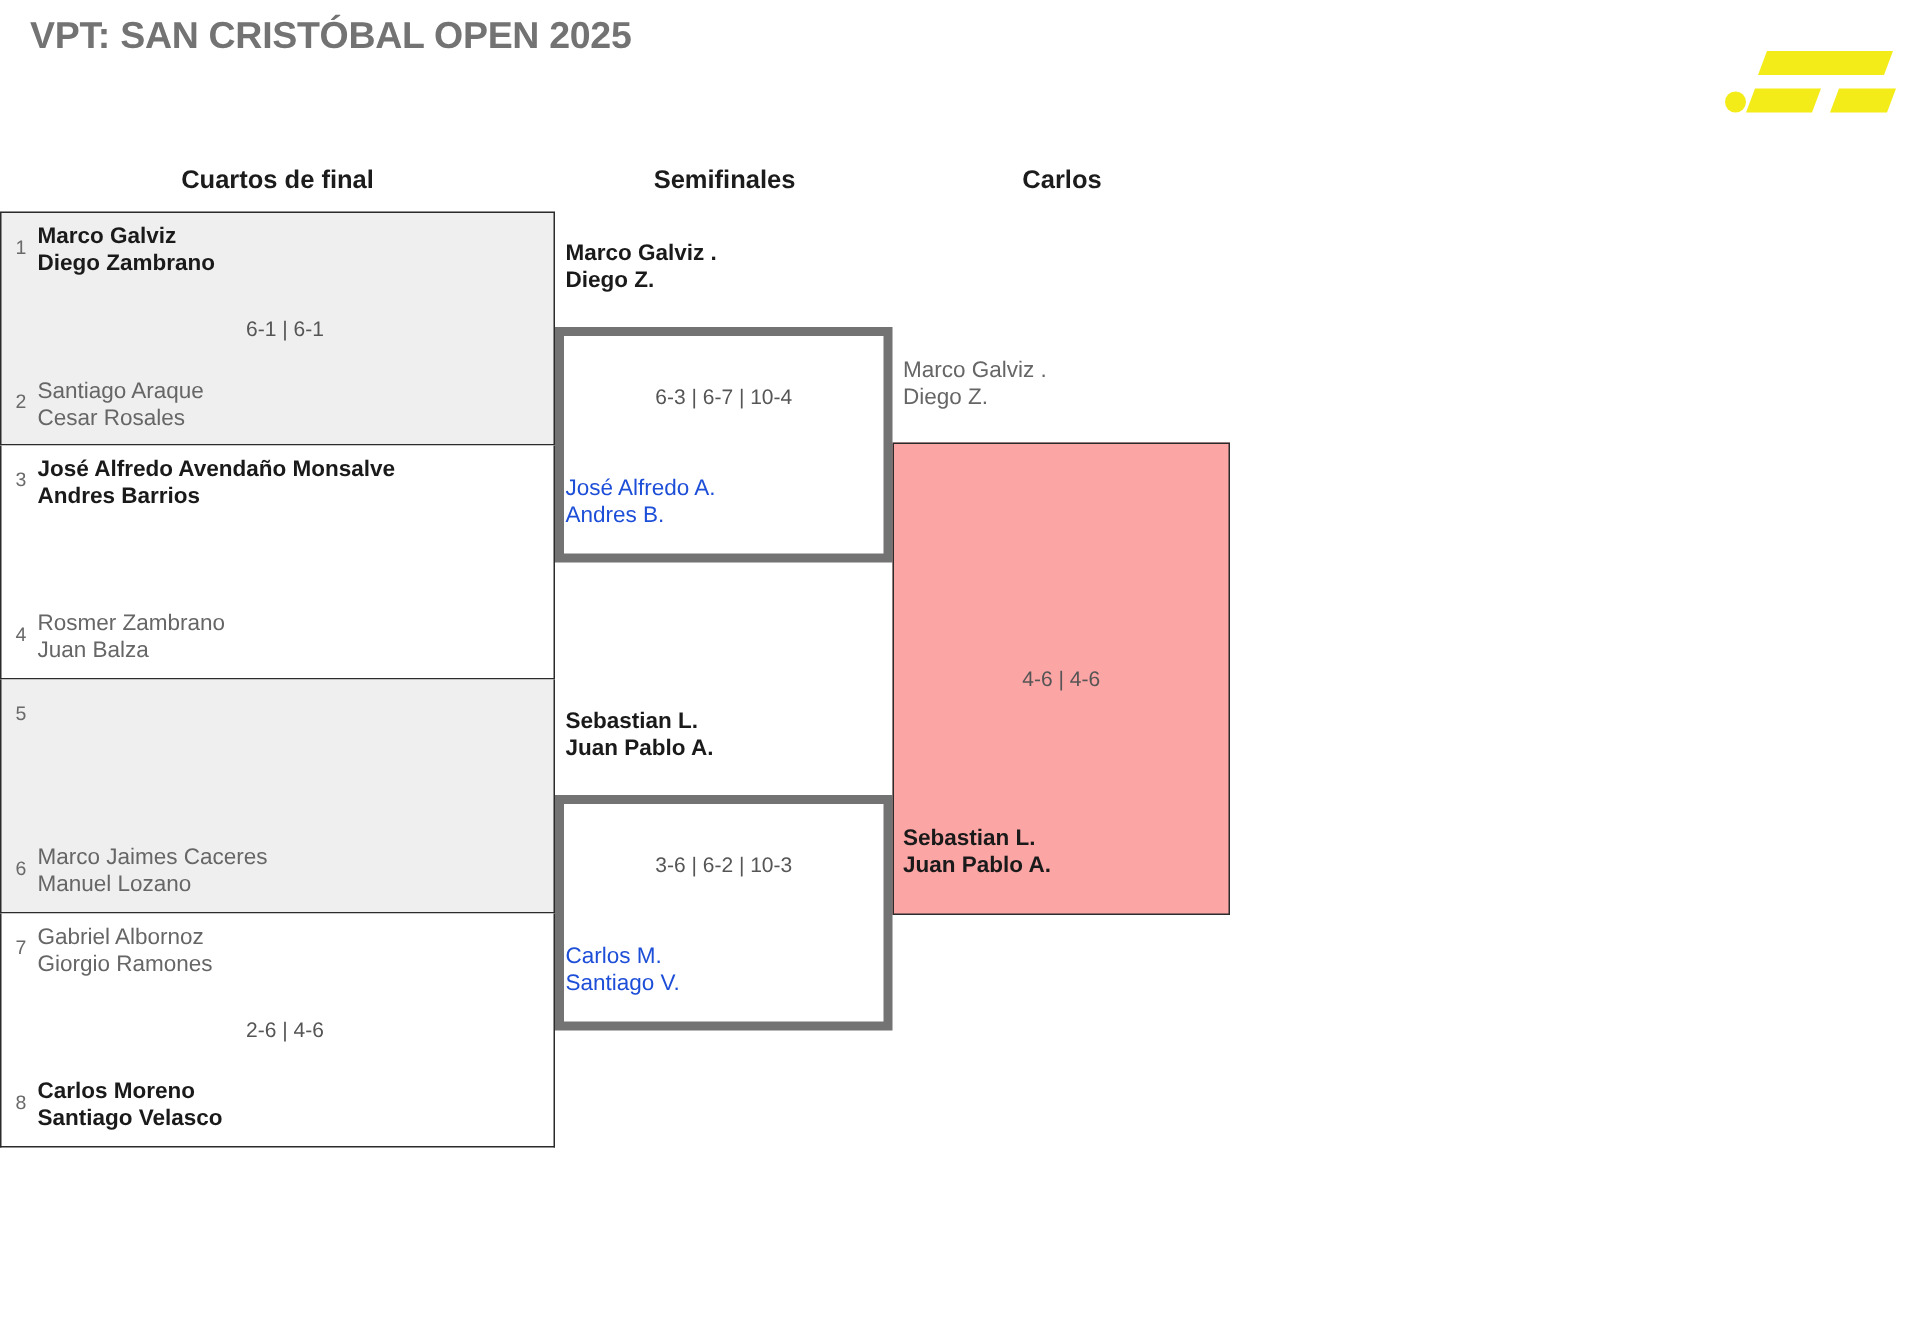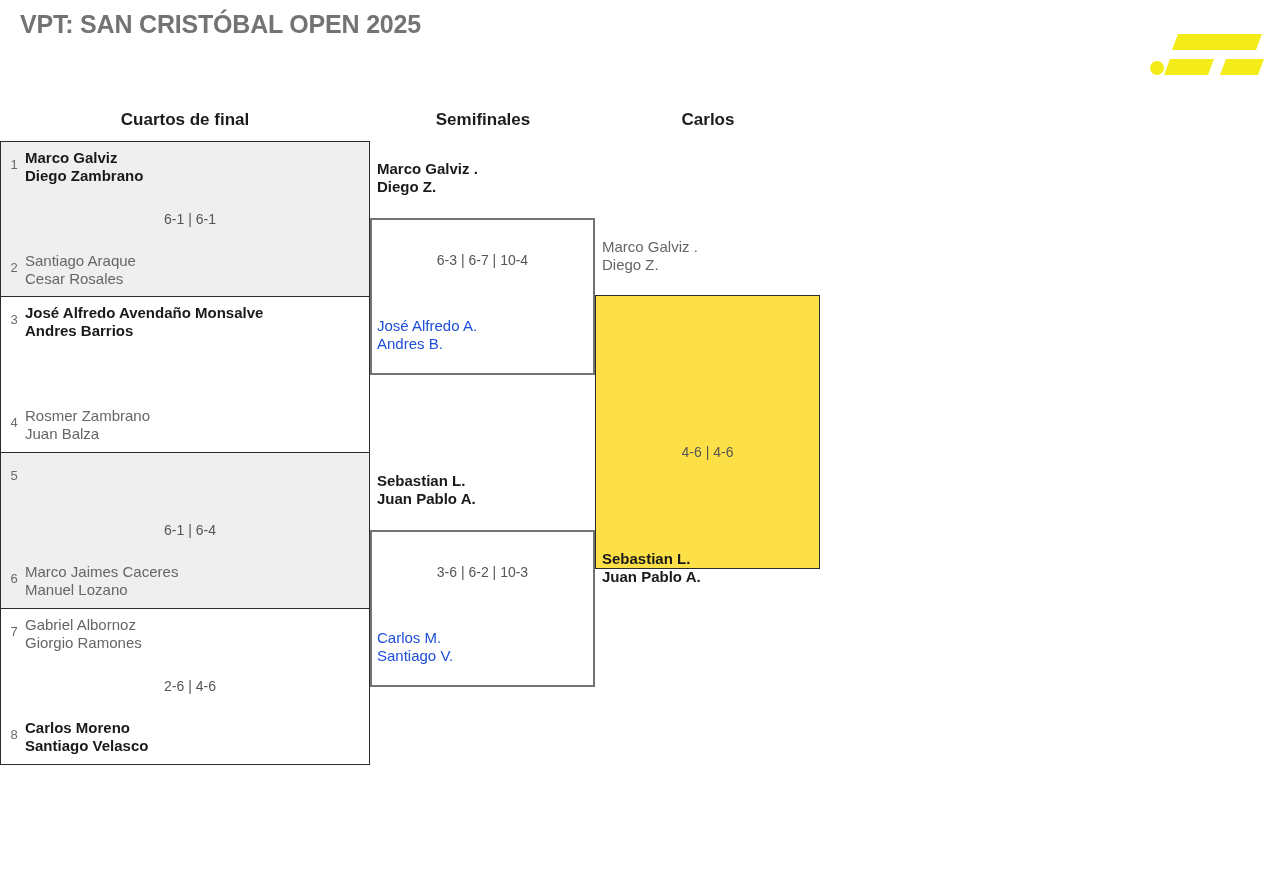--- a/index.html
+++ b/index.html
@@ -86,21 +86,21 @@
     padding-left: 10px;
   }
 
   
   .sf-col { position: absolute; left: 370px; top: 0; }
   .sf-box {
     position: absolute;
     left: 0;
     width: 225px;
     height: 157px;
-    border: 2px solid #737373;
+    border: 6px solid #737373;
     background: #ffffff;
   }
   .sf-box.b1 { top: 218px; }
   .sf-box.b2 { top: 530px; }
   .sf-score {
     position: absolute;
     left: 0; right: 0;
     top: 32px;
     text-align: center;
     font-size: 14px;
@@ -120,23 +120,23 @@
   .sf-t3 { top: 472px; }
   .sf-t4 { top: 629px; }
 
   
   .fn-col { position: absolute; left: 595px; top: 0; }
   .fn-box {
     position: absolute;
     left: 0;
     top: 295px;
     width: 225px;
-    height: 274px;
+    height: 315px;
     border: 1px solid #2b2b2b;
-    background: #fde047;
+    background: #fca5a5;
   }
   .fn-score {
     position: absolute;
     left: 0; right: 0;
     top: 148px;
     text-align: center;
     font-size: 14px;
     color: #555555;
   }
   .fn-team {
@@ -206,21 +206,20 @@
       </div>
       <span class="seed bot">4</span>
       <div class="team bot loser">
         <span class="pname">Rosmer Zambrano</span>
         <span class="pname">Juan Balza</span>
       </div>
     </div>
 
     <div class="qf-match shaded">
       <span class="seed top">5</span>
-      <div class="qf-score">6-1 | 6-4</div>
       <span class="seed bot">6</span>
       <div class="team bot loser">
         <span class="pname">Marco Jaimes Caceres</span>
         <span class="pname">Manuel Lozano</span>
       </div>
     </div>
 
     <div class="qf-match">
       <span class="seed top">7</span>
       <div class="team top loser">

